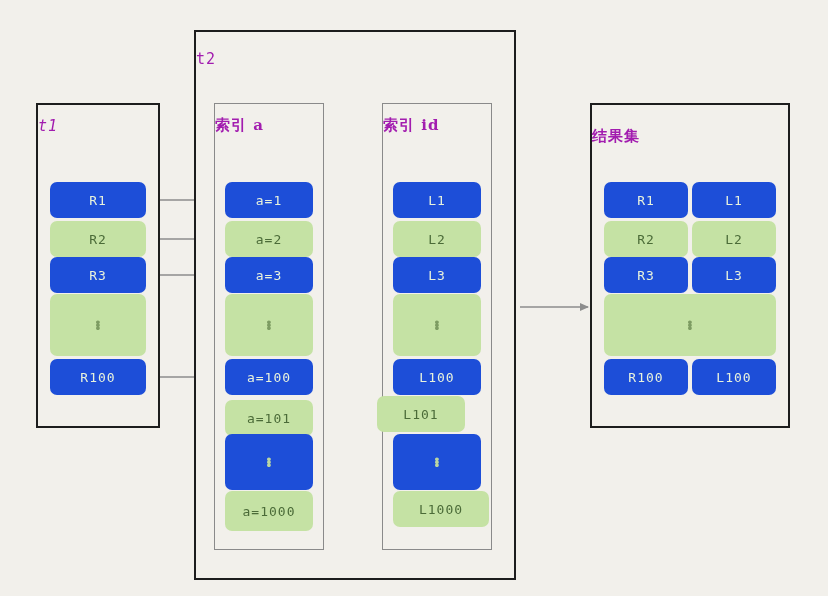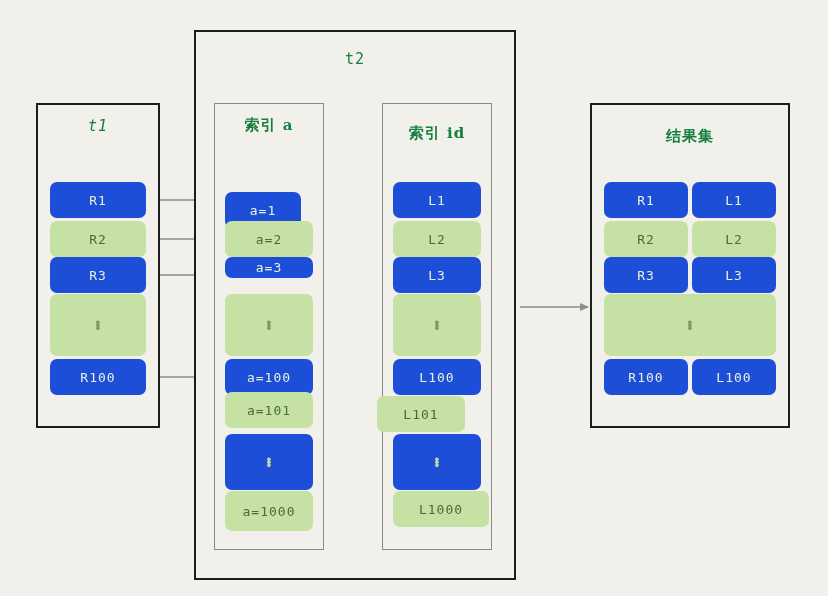--- a/index.html
+++ b/index.html
@@ -33,22 +33,21 @@
     position: absolute;
     border: 1px solid #8a8a8a;
     background: #F2F0EB;
     box-sizing: border-box;
   }
 
   .box-title {
     position: absolute;
     left: 0;
     width: 100%;
-    text-align: center;
-    color: #15803d;
+    color: #a21caf;
     white-space: nowrap;
   }
   .title-latin {
     font-family: "DejaVu Sans Mono", monospace;
     font-size: 15px;
     letter-spacing: 1px;
   }
   .title-cjk {
     font-family: "DejaVu Serif", serif;
     font-weight: bold;
@@ -123,21 +122,21 @@
 
   <div class="outer-box" id="box-t1" style="left: 36px; top: 103px; width: 124px; height: 325px;">
     <div class="box-title title-latin" id="title-t1" style="top: 12px; font-style: italic;">t1</div>
   </div>
 
   <div class="inner-box" id="box-index-a" style="left: 214px; top: 103px; width: 110px; height: 447px;">
     <div class="box-title title-cjk" id="title-index-a" style="top: 12px;">索引 a</div>
   </div>
 
   <div class="inner-box" id="box-index-id" style="left: 382px; top: 103px; width: 110px; height: 447px;">
-    <div class="box-title title-cjk" id="title-index-id" style="top: 20px;">索引 id</div>
+    <div class="box-title title-cjk" id="title-index-id" style="top: 12px;">索引 id</div>
   </div>
 
   <div class="outer-box" id="box-result" style="left: 590px; top: 103px; width: 200px; height: 325px;">
     <div class="box-title title-cjk" id="title-result" style="top: 22px;">结果集</div>
   </div>
 
   <div id="cells-t1">
       <div class="cell dark" style="left: 50px; top: 182px; width: 96px; height: 36px;">
         <span>R1</span>
       </div>
@@ -148,36 +147,36 @@
         <span>R3</span>
       </div>
       <div class="cell light" style="left: 50px; top: 294px; width: 96px; height: 62px;">
         <span class="dots">•<br>•<br>•</span>
       </div>
       <div class="cell dark" style="left: 50px; top: 359px; width: 96px; height: 36px;">
         <span>R100</span>
       </div>
     </div>
   <div id="cells-index-a">
-      <div class="cell dark" style="left: 225px; top: 192px; width: 76px; height: 36px; justify-content: center;">
+      <div class="cell dark" style="left: 225px; top: 182px; width: 88px; height: 36px; justify-content: center;">
         <span>a=1</span>
       </div>
       <div class="cell light" style="left: 225px; top: 221px; width: 88px; height: 36px;">
         <span>a=2</span>
       </div>
-      <div class="cell dark" style="left: 225px; top: 257px; width: 88px; height: 21px;">
+      <div class="cell dark" style="left: 225px; top: 257px; width: 88px; height: 36px;">
         <span>a=3</span>
       </div>
       <div class="cell light" style="left: 225px; top: 294px; width: 88px; height: 62px;">
         <span class="dots">•<br>•<br>•</span>
       </div>
       <div class="cell dark" style="left: 225px; top: 359px; width: 88px; height: 36px; justify-content: center;">
         <span>a=100</span>
       </div>
-      <div class="cell light" style="left: 225px; top: 392px; width: 88px; height: 36px;">
+      <div class="cell light" style="left: 225px; top: 400px; width: 88px; height: 36px;">
         <span>a=101</span>
       </div>
       <div class="cell dark" style="left: 225px; top: 434px; width: 88px; height: 56px;">
         <span class="dots">•<br>•<br>•</span>
       </div>
       <div class="cell light" style="left: 225px; top: 491px; width: 88px; height: 40px;">
         <span>a=1000</span>
       </div>
     </div>
   <div id="cells-index-id">

